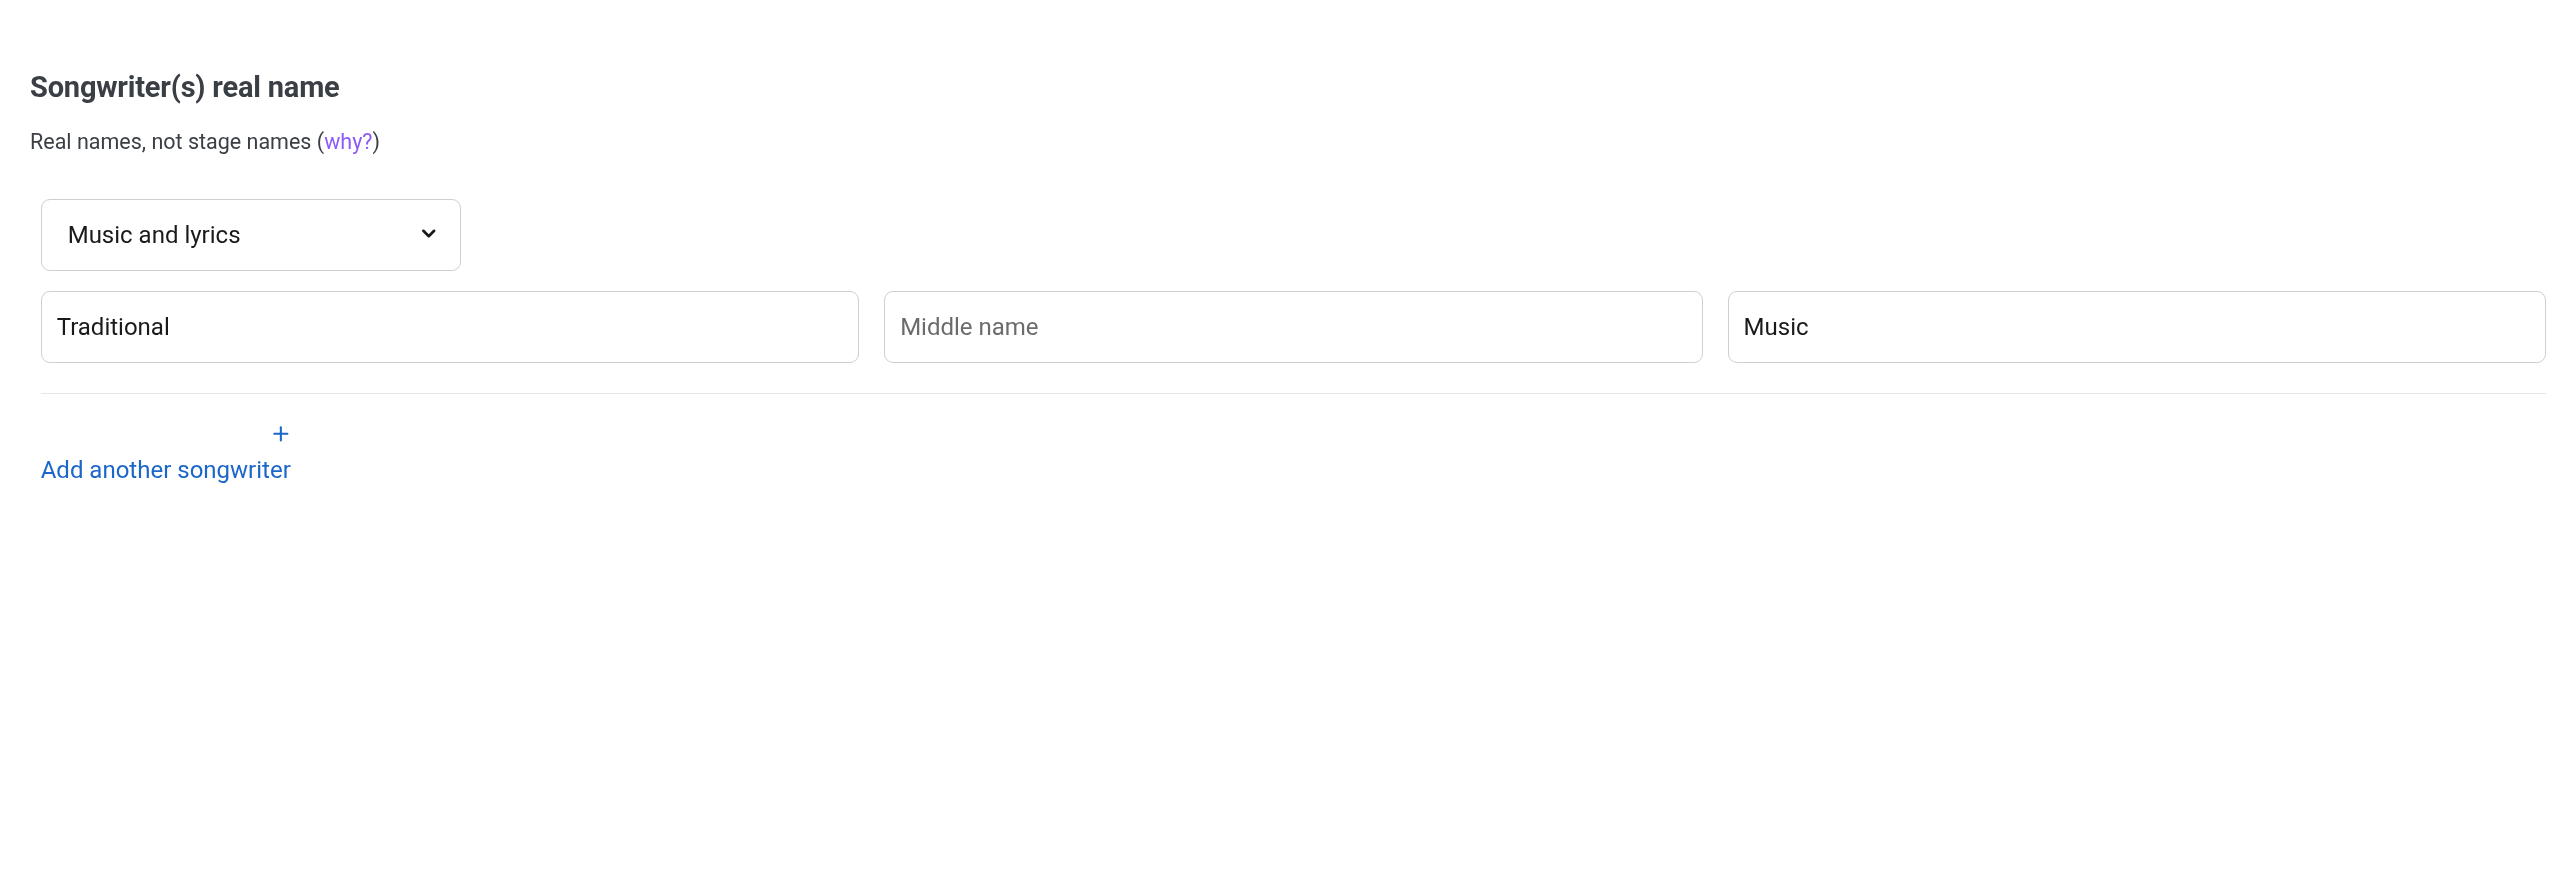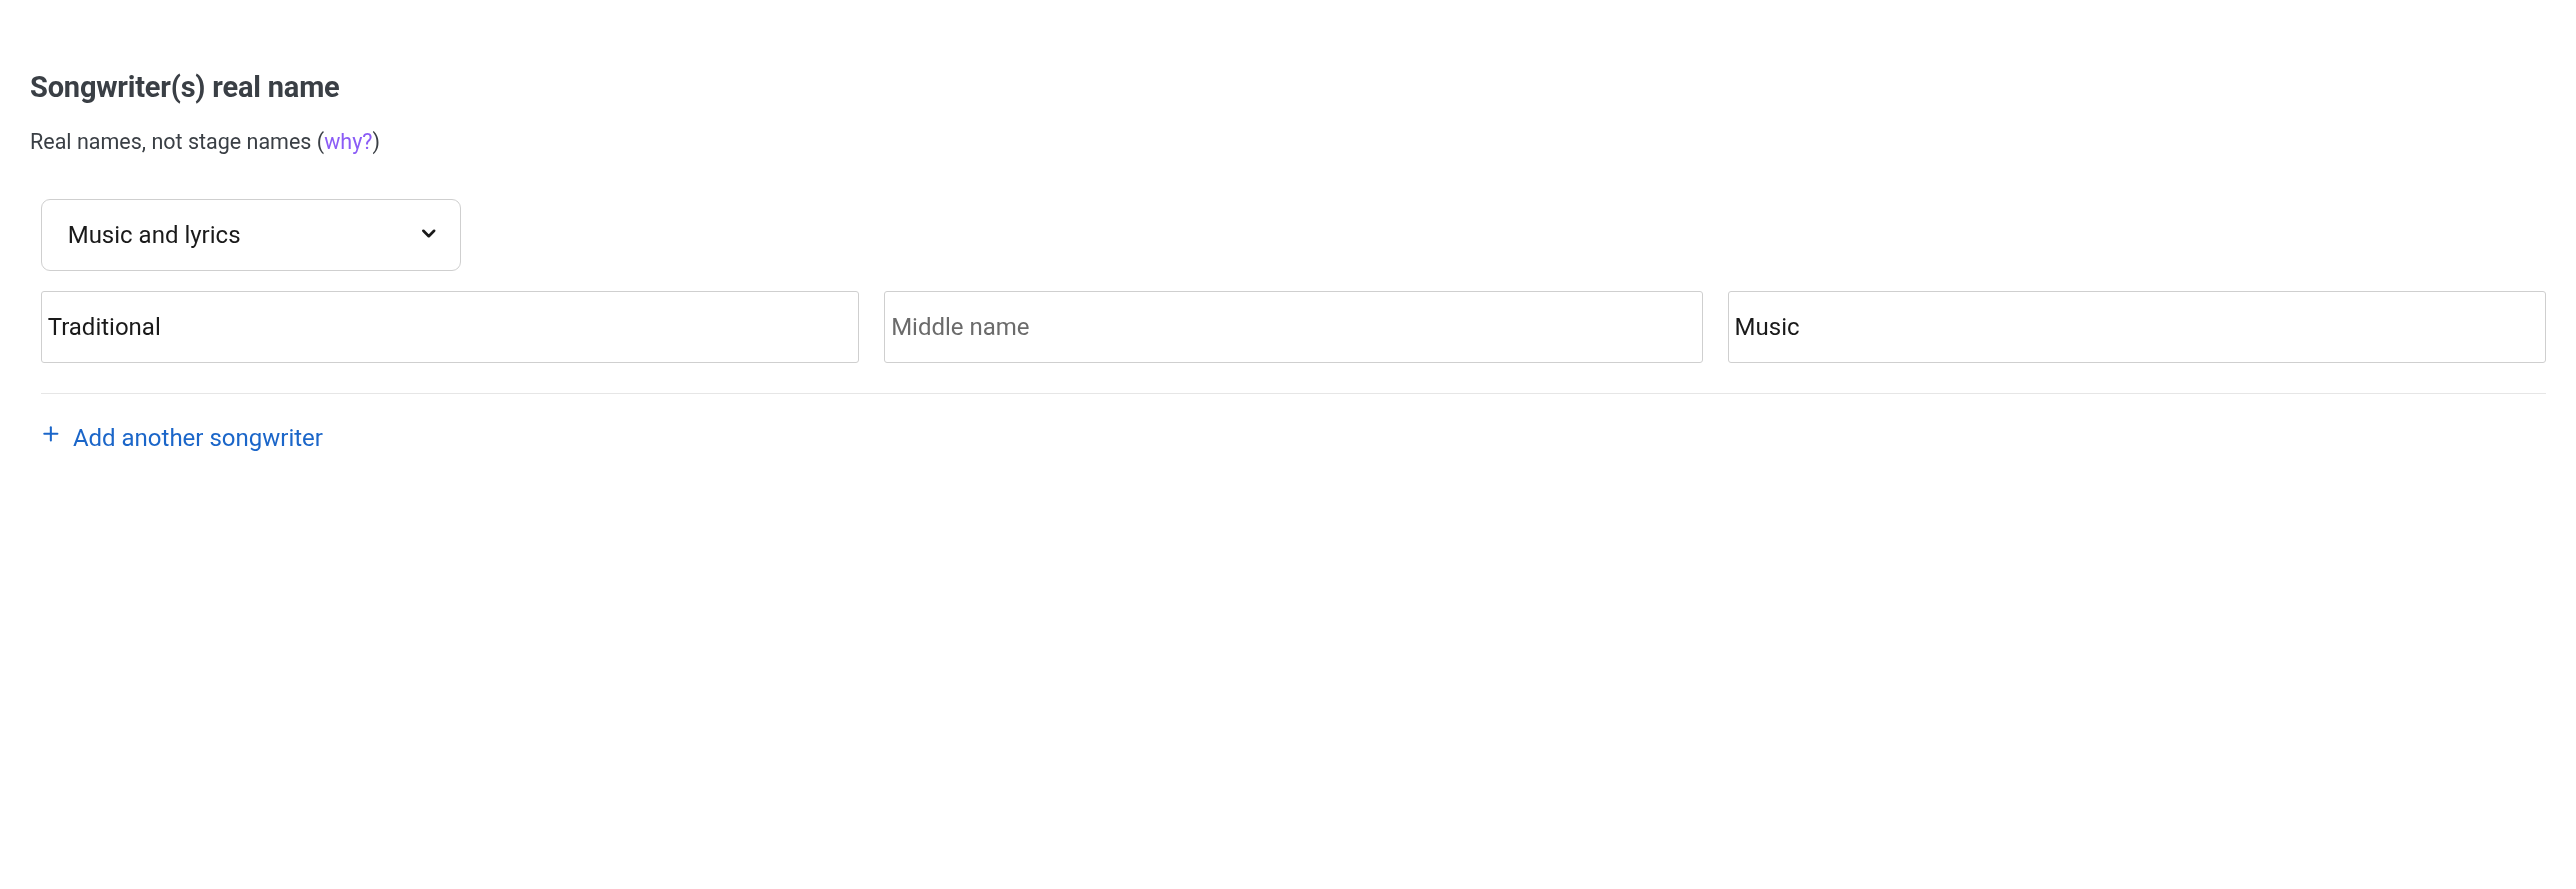--- a/index.html
+++ b/index.html
@@ -57,47 +57,48 @@
     }
     .name-row {
       display: flex;
       gap: 25px;
       margin-bottom: 30px;
     }
     .text-input {
       flex: 1;
       height: 72px;
       border: 0.9px solid #cfcfcf;
-      border-radius: 3px;
+      border-radius: 9px;
       background: #fff;
       font-size: 24px;
       color: #1a1a1a;
-      padding: 0 6px;
+      padding: 0 15px;
       font-family: inherit;
     }
     .text-input::placeholder {
       color: #6b6b6b;
     }
     .divider {
       border: none;
       border-top: 0.9px solid #e6e6e6;
       margin: 0 0 30px 0;
     }
     .add-link {
       display: inline-flex;
-      align-items: flex-start;
+      align-items: flex-end;
       gap: 12.5px;
       color: #1b66c9;
       font-size: 24px;
       text-decoration: none;
       cursor: pointer;
       background: none;
       border: none;
       font-family: inherit;
       padding: 0;
+      flex-direction: column;
     }
     .plus-icon {
       display: inline-flex;
       align-items: center;
       justify-content: center;
     }
   </style>
 </head>
 <body>
 

